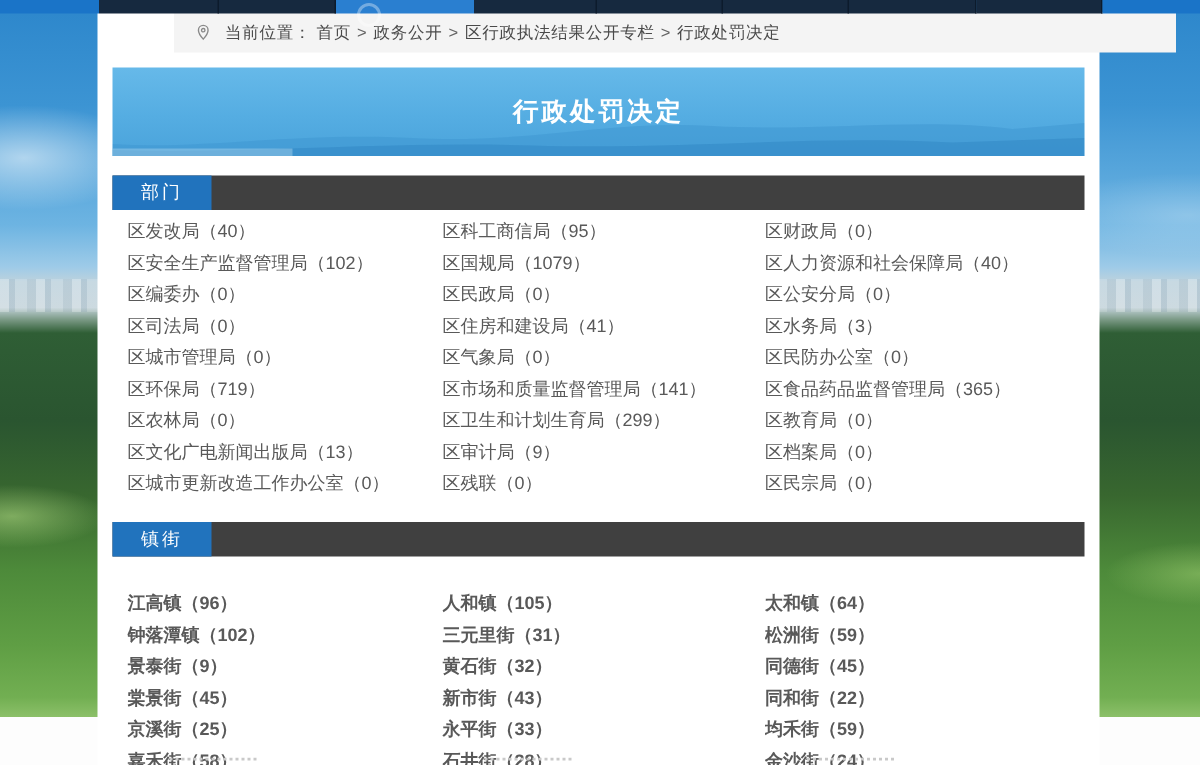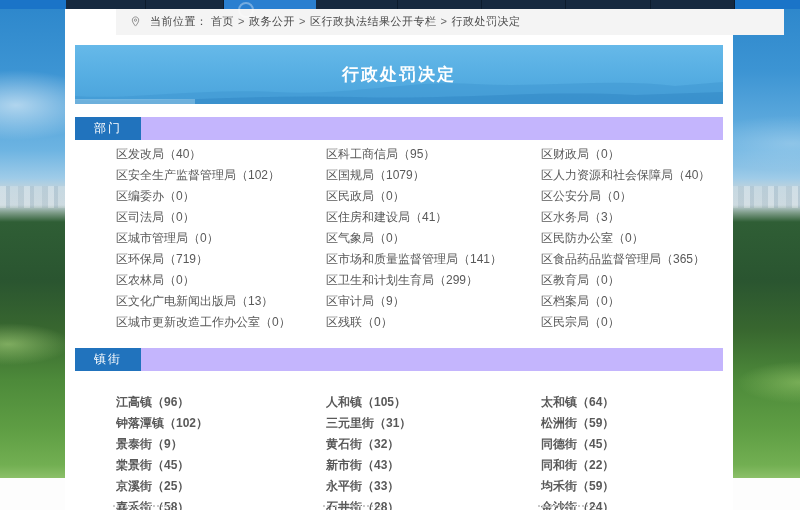--- a/index.html
+++ b/index.html
@@ -45,33 +45,33 @@
   .crumb-text { font-size:11px; color:#4a4a4a; letter-spacing:.5px; white-space:nowrap; }
   .crumb-text .sep { margin:0 4px; color:#666; }
   .crumb-text a { color:#4a4a4a; text-decoration:none; }
 
   .banner { position:absolute; left:10px; top:37px; width:648px; height:59px; overflow:hidden;
     background:linear-gradient(180deg,#66b9e9 0%,#55ade2 55%,#4aa3db 100%); }
   .banner svg { position:absolute; left:0; bottom:0; width:100%; height:34px; }
   .banner-title { position:absolute; left:0; top:18px; width:100%; text-align:center;
     color:#ffffff; font-size:17px; font-weight:bold; letter-spacing:2px; z-index:2; }
 
-  .tabbar { position:absolute; left:10px; width:648px; height:23px; background:#c4b5fd; }
+  .tabbar { position:absolute; left:10px; width:648px; height:23px; background:#404040; }
   .tabbar-dept { top:109px; }
   .tabbar-town { top:340px;padding-left:32px; }
   .tab { position:absolute; left:0; top:0; width:66px; height:23px; background:#2173bd;
     color:#fff; font-size:12px; display:flex; align-items:center; justify-content:center;
     letter-spacing:2px; cursor:pointer; }
 
   .list { position:absolute; left:20px; width:636px; display:grid;
     grid-template-columns:210px 215px 211px; }
   .list-dept { top:136px; }
   .list-town { top:384px;font-weight:bold; }
   .list-item { height:21px; line-height:21px; font-size:12px; color:#595959;
-    white-space:nowrap; overflow:hidden; cursor:pointer;margin-left:31px; }
+    white-space:nowrap; overflow:hidden; cursor:pointer; }
 
   .clipped-row { position:absolute; left:20px; top:497px; width:636px; height:5px;
     display:grid; grid-template-columns:210px 215px 211px; overflow:hidden; }
   .clipped-frag { width:58px; height:10px; margin-left:28px;
     border-top:2px dotted #c9c9c9; }
 </style>
 </head>
 <body>
 
 <div class="stage">

